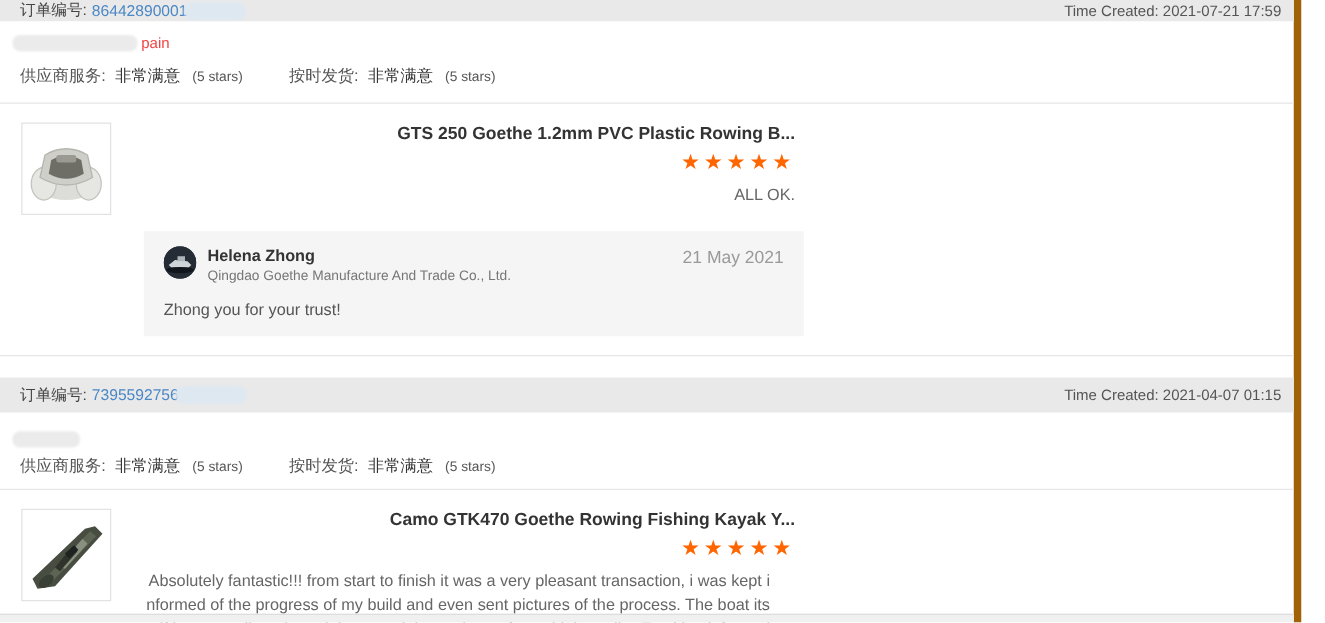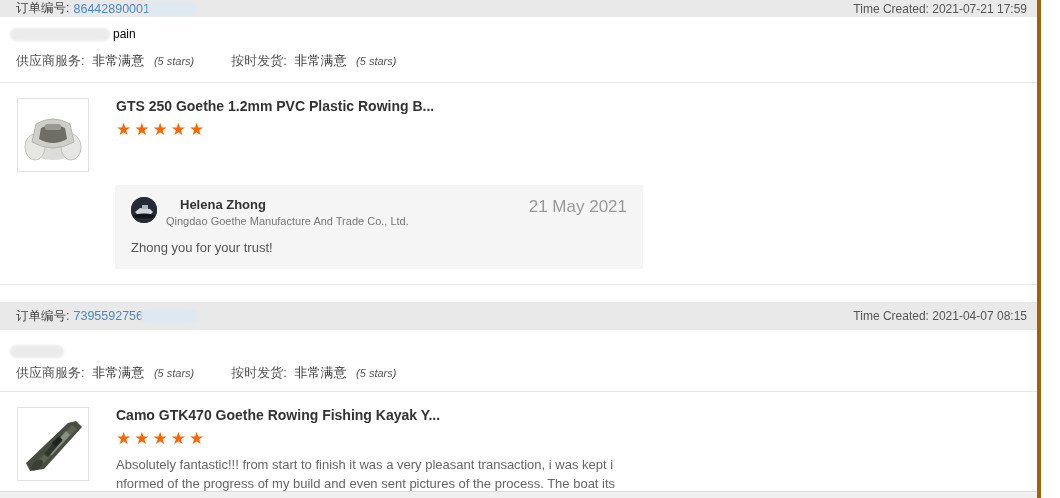--- a/index.html
+++ b/index.html
@@ -1,56 +1,56 @@
 <!DOCTYPE html>
 <html><head>
 <meta charset="utf-8">
 <style>
   * { margin:0; padding:0; box-sizing:border-box; }
   html,body { width:1060px; height:498px; overflow:hidden; background:#fff;
               font-family:"Liberation Sans","DejaVu Sans",sans-serif; }
-  .panel { position:relative; width:1041px; height:498px; border-right:4px solid #a16207; background:#fff; }
+  .panel { position:relative; width:1041px; height:498px; border-right:6px solid #a16207; background:#fff; }
 
   .order-header { background:#e9e9e9; display:flex; align-items:center;
                   padding:0 10px 0 16px; font-size:12.5px; color:#444; }
   .order-header.cut { height:17px; }
   .order-header.full { height:28px; margin-top:17px; }
   .order-no-label { color:#444; }
   .order-no-link { color:#4a87c6; margin-left:4px; text-decoration:none; cursor:pointer; }
   .blur-chip { display:inline-block; height:14px; border-radius:7px; background:#dde8f2;
                vertical-align:middle; margin-left:-3px; opacity:.9; filter:blur(1px); }
   .time-created { margin-left:auto; color:#555; font-size:12px; }
 
   .buyer-row { display:flex; align-items:center; margin:10px 0 0 10px; height:14px; }
   .buyer-blur { height:13px; border-radius:6px; background:#ebebeb; filter:blur(1px); }
-  .buyer-hint { color:#000000; font-size:12px; margin-left:3px; }
+  .buyer-hint { color:#ef4444; font-size:12px; margin-left:3px; }
 
   .ratings-row { display:flex; margin:11px 0 0 16px; font-size:13px; color:#555; align-items:baseline; }
   .rating-value { color:#333; font-weight:normal; margin-left:4px; }
-  .rating-stars { color:#555; font-size:11px; margin-left:6px;font-style:italic; }
+  .rating-stars { color:#555; font-size:11px; margin-left:6px; }
   .rating-pair + .rating-pair { margin-left:37px; }
 
   .divider { height:1px; background:#e6e6e6; margin-top:12px; }
 
-  .product-row { display:flex; margin:15px 0 0 17px; }
+  .product-row { display:flex; margin:15px 0 0 17px;text-align:right; }
   .thumb-box { width:72px; height:74px; border:1px solid #e2e2e2; background:#fff;
                display:flex; align-items:center; justify-content:center; flex:none; cursor:pointer; }
   .prod-col { margin-left:27px; width:520px; }
   .prod-title { font-size:14px; font-weight:bold; color:#333; cursor:pointer; }
   .star-row { color:#ff6600; font-size:17px; letter-spacing:3px; margin-top:7px; line-height:1; }
   .review-text { font-size:13px; color:#666; margin-top:9px; line-height:1.45; }
   .review-long { width:500px; word-break:break-all; }
 
   .reply-box { margin:13px 0 0 115px; width:528px; background:#f5f5f5; padding:12px 16px 14px 16px; }
   .reply-head { display:flex; }
   .avatar { width:26px; height:26px; border-radius:50%; background:#262c36; overflow:hidden; flex:none; }
   .reply-id { margin-left:9px; }
-  .reply-name { font-size:13px; font-weight:bold; color:#333;margin-left:14px; }
+  .reply-name { font-size:13px; font-weight:bold; color:#333; }
   .reply-company { font-size:11px; color:#777; margin-top:3px;text-align:center; }
-  .reply-date { margin-left:auto; font-size:17px; color:#999; }
+  .reply-date { margin-left:auto; font-size:14px; color:#999; }
   .reply-text { font-size:13px; color:#555; margin-top:13px; }
 
   .divider.between { margin-top:15px; }
   .bottom-sliver { position:absolute; left:0; right:0; bottom:0; height:7px;
                    background:#f0f0f0; border-top:1px solid #ddd; }
 </style>
 </head>
 <body>
 
 <div class="panel">
@@ -89,20 +89,21 @@
         <ellipse cx="13" cy="43" rx="10" ry="13" fill="#e6e6e2" stroke="#c3c3bd" stroke-width="1"></ellipse>
         <ellipse cx="49" cy="43" rx="10" ry="13" fill="#e6e6e2" stroke="#c3c3bd" stroke-width="1"></ellipse>
         <path d="M14 20 Q31 10 48 20 L52 38 Q31 50 10 38 Z" fill="#cfcfc9" stroke="#b5b5af" stroke-width="1"></path>
         <path d="M19 24 Q31 17 43 24 L45 35 Q31 43 17 35 Z" fill="#6e6e66"></path>
         <rect x="23" y="20" width="16" height="6" rx="2" fill="#9a9a92"></rect>
       </svg>
     </div>
     <div class="prod-col">
       <div class="prod-title">GTS 250 Goethe 1.2mm PVC Plastic Rowing B...</div>
       <div class="star-row">★★★★★</div>
+      <div class="review-text">ALL OK.</div>
     </div>
   </div>
 
   <div class="reply-box">
     <div class="reply-head">
       <div class="avatar">
         <svg width="26" height="26" viewBox="0 0 26 26">
           <rect width="26" height="26" fill="#262c36"></rect>
           <path d="M4 15 L9 11 L19 12 L22 15 L20 17 L6 17 Z" fill="#cfd4d9"></path>
           <rect x="11" y="8" width="6" height="4" fill="#aeb4ba"></rect>
@@ -117,21 +118,21 @@
     </div>
     <div class="reply-text">Zhong you for your trust!</div>
   </div>
 
   <div class="divider between"></div>
 
   <div class="order-header full">
     <span class="order-no-label">订单编号:</span>
     <a class="order-no-link">7395592756</a>
     <span class="blur-chip" style="width:58px;"></span>
-    <span class="time-created">Time Created: 2021-04-07 08:15</span>
+    <span class="time-created">Time Created: 2021-04-07 01:15</span>
   </div>
 
   <div class="buyer-row" style="margin-top:14px;">
     <span class="buyer-blur" style="width:54px;"></span>
   </div>
 
   <div class="ratings-row" style="margin-top:6px;">
     <span class="rating-pair">
       <span>供应商服务:</span>
       <span class="rating-value">非常满意</span>

